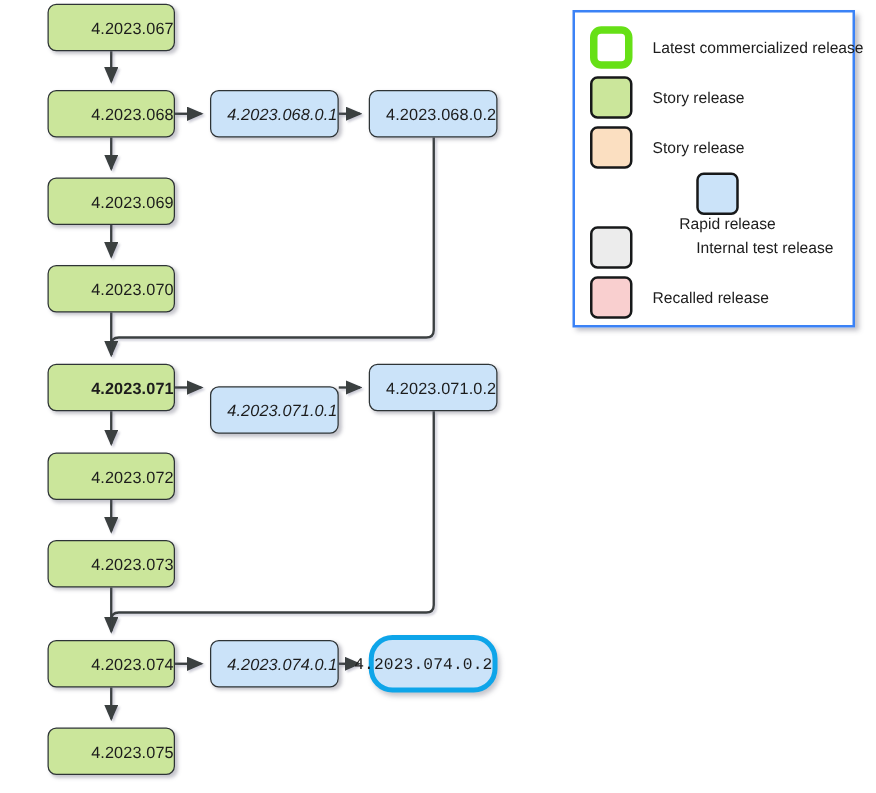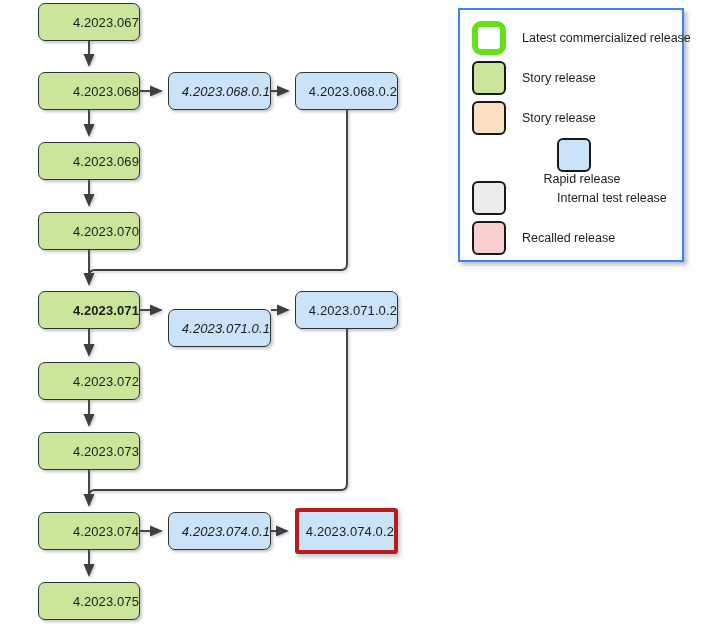--- a/index.html
+++ b/index.html
@@ -45,23 +45,24 @@
     color: #1c1c1c;
     letter-spacing: 0.1px;
     white-space: nowrap;
     box-shadow: 2px 2px 3px rgba(90, 90, 110, 0.35);
     background: #ffffff;
   }
   .node.story  { background: #cbe69b; }
   .node.rapid  { background: #cbe3f9; }
 
   .node.latest {
-    border: 4px solid #b91c1c;
-    border-radius: 3px;
+    border: 4px solid #0ea5e9;
+    border-radius: 19px;
     box-shadow: 2px 3px 4px rgba(90, 90, 110, 0.35);
+    font-family: Liberation Mono, monospace;
   }
 
   .col-main  { left: 38px;  width: 102px; }
   .col-mid   { left: 168px; width: 103px; font-style: italic; }
   .col-right { left: 295px; width: 103px; }
 
   
   #legend {
     position: absolute;
     left: 458px;

